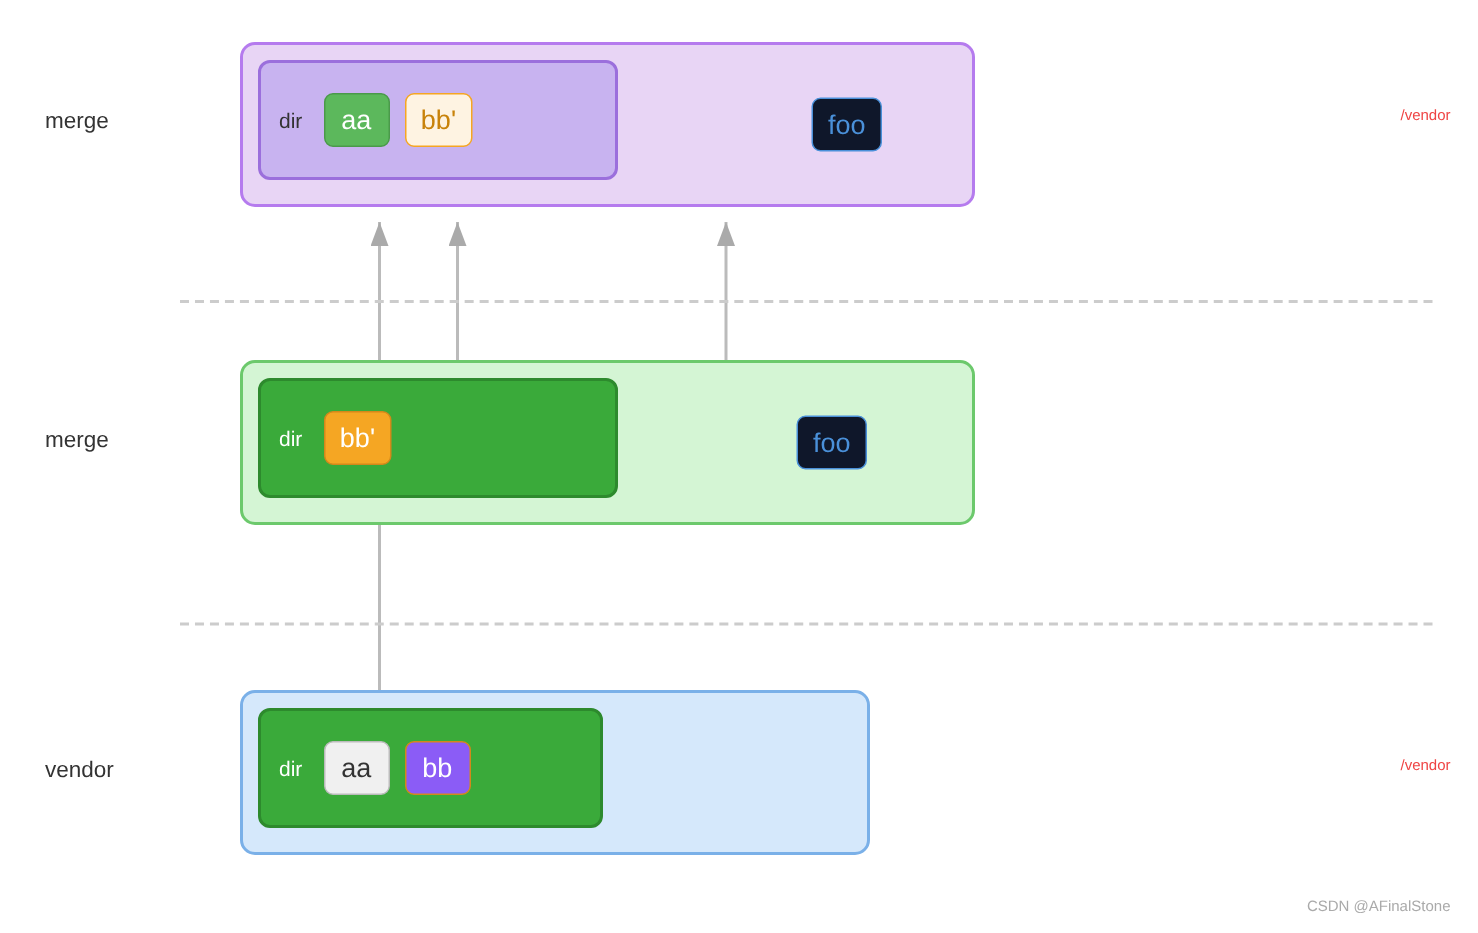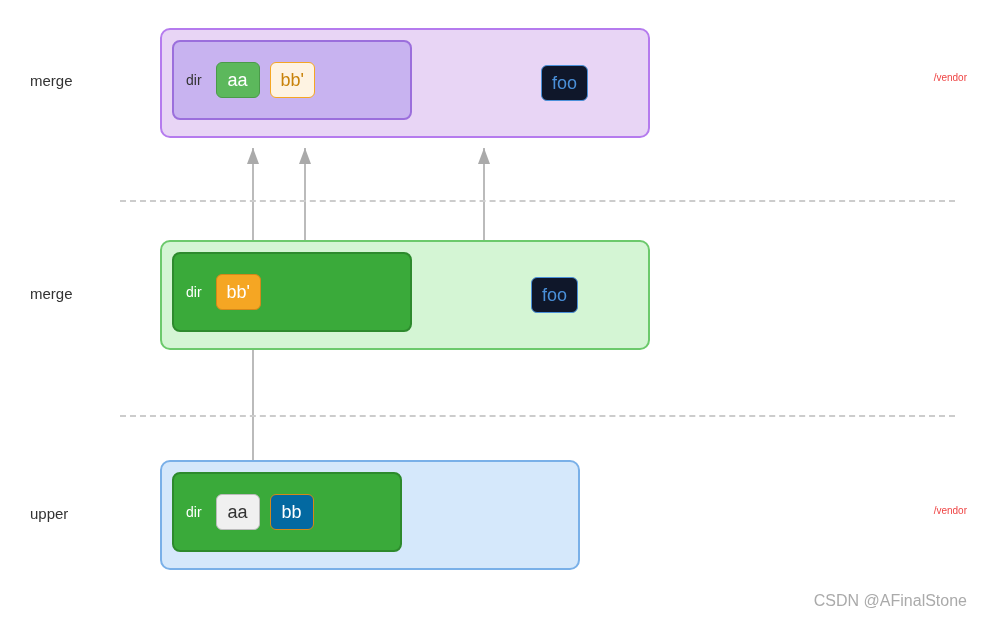--- a/index.html
+++ b/index.html
@@ -148,21 +148,21 @@
     }
 
     .aa-lower {
       background: #f0f0f0;
       color: #333;
       border: 1.5px solid #bbb;
     }
 
     
     .bb-box {
-      background: #0369a1;
+      background: #8b5cf6;
       color: #fff;
       border: 1.5px solid #d4881a;
     }
 
     
     .bbp-merge {
       background: #fef3e2;
       color: #c8820a;
       border: 1.5px solid #f5a623;
     }
@@ -204,21 +204,21 @@
       width: 985px;
       height: 622px;
       pointer-events: none;
     }
 
     
     .watermark {
       position: absolute;
       bottom: 12px;
       right: 18px;
-      font-size: 16px;
+      font-size: 10px;
       color: #aaa;
     }
   </style>
 </head>
 <body>
 
 <div class="diagram">
 
   <svg class="arrows-svg">
     <defs>
@@ -259,21 +259,21 @@
       <span class="dir-label">dir</span>
       <span class="file-box bbp-upper">bb'</span>
     </div>
 
     <span class="file-box foo-box foo-upper-standalone">foo</span>
   </div>
 
 
   <div class="divider" style="top:415px;"></div>
 
-  <div class="layer-label" style="left:30px; top:505px;">upper</div>
+  <div class="layer-label" style="left:30px; top:505px;">vendor</div>
 
   <div class="layer-box lower-box">
 
     <div class="dir-box lower-dir">
       <span class="dir-label">dir</span>
       <span class="file-box aa-lower">aa</span>
       <span class="file-box bb-box">bb</span>
     </div>
   </div>
 

